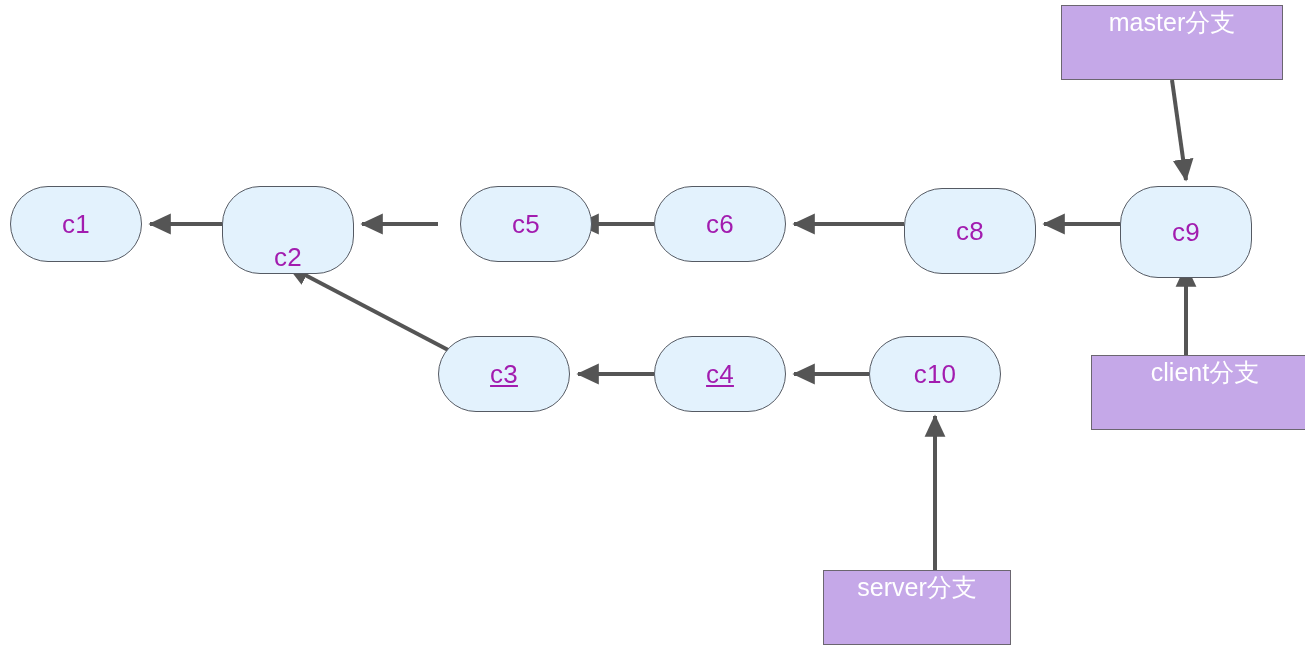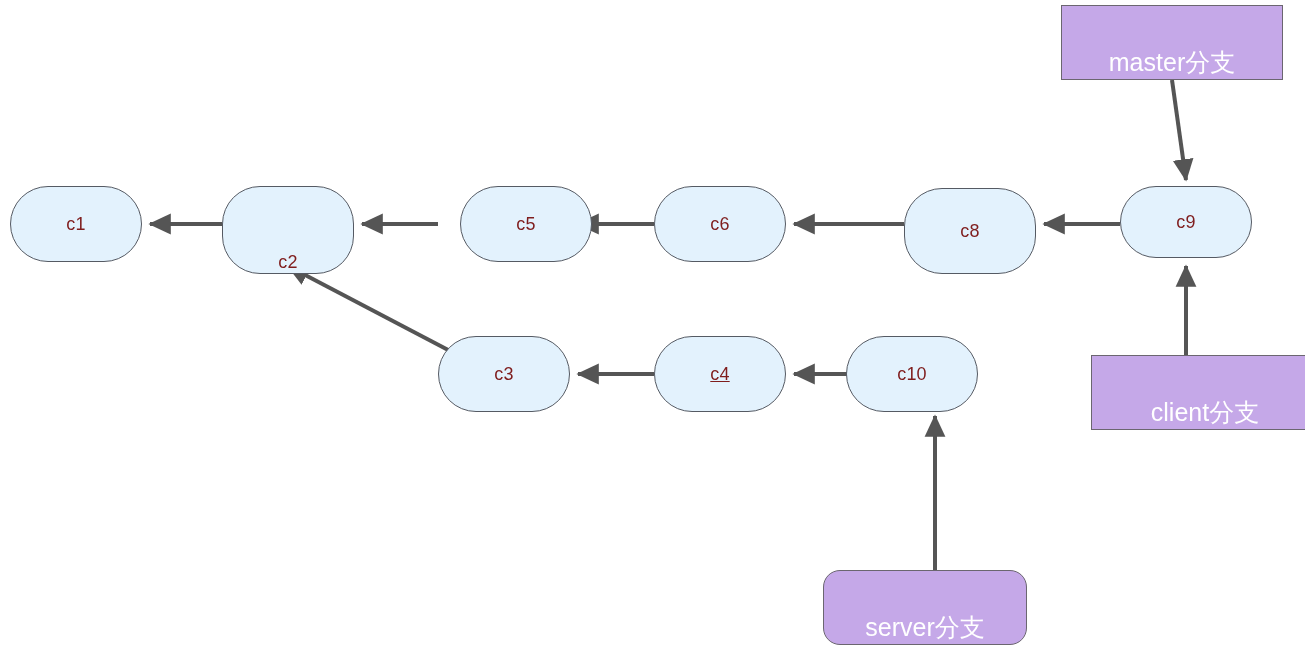--- a/index.html
+++ b/index.html
@@ -27,33 +27,33 @@
   }
   .commit-node {
     position: absolute;
     box-sizing: border-box;
     background: #e3f2fd;
     border: 1.4px solid #555a63;
     border-radius: 38px;
     display: flex;
     align-items: center;
     justify-content: center;
-    color: #7f1d1d;
-    font-size: 18px;
+    color: #a21caf;
+    font-size: 26px;
     font-family: "Liberation Sans", "DejaVu Sans", sans-serif;
     letter-spacing: 0.2px;
     z-index: 3;
   }
   .branch-label {
     position: absolute;
     box-sizing: border-box;
     background: #c5a8e8;
     border: 1.6px solid #6b6670;
     display: flex;
-    align-items: flex-end;
+    align-items: flex-start;
     justify-content: center;
     color: #ffffff;
     font-size: 25px;
     font-family: "Liberation Sans", "DejaVu Sans", sans-serif;
     z-index: 3;
   }
 </style>
 </head>
 <body>
 
@@ -89,39 +89,39 @@
       </div>
       <div class="commit-node" style="left: 460px; top: 186px; width: 132px; height: 76px;">
         <span>c5</span>
       </div>
       <div class="commit-node" style="left: 654px; top: 186px; width: 132px; height: 76px; text-align: center;">
         <span>c6</span>
       </div>
       <div class="commit-node" style="left: 904px; top: 188px; width: 132px; height: 86px;">
         <span>c8</span>
       </div>
-      <div class="commit-node" style="left: 1120px; top: 186px; width: 132px; height: 72px;">
+      <div class="commit-node" style="left: 1120px; top: 186px; width: 132px; height: 92px;">
         <span>c9</span>
       </div>
-      <div class="commit-node" style="left: 438px; top: 336px; width: 132px; height: 76px;">
+      <div class="commit-node" style="left: 438px; top: 336px; width: 132px; height: 76px; text-decoration: underline;">
         <span>c3</span>
       </div>
       <div class="commit-node" style="left: 654px; top: 336px; width: 132px; height: 76px; text-decoration: underline;">
         <span>c4</span>
       </div>
-      <div class="commit-node" style="left: 846px; top: 336px; width: 132px; height: 76px;">
+      <div class="commit-node" style="left: 869px; top: 336px; width: 132px; height: 76px;">
         <span>c10</span>
       </div>
     </div>
 
   <div id="branches">
       <div class="branch-label" style="left: 1061px; top: 5px; width: 222px; height: 75px;">
         <span>master分支</span>
       </div>
       <div class="branch-label" style="left: 1091px; top: 355px; width: 228px; height: 75px;">
         <span>client分支</span>
       </div>
-      <div class="branch-label" style="left: 823px; top: 570px; width: 204px; height: 75px; border-radius: 17px;">
+      <div class="branch-label" style="left: 823px; top: 570px; width: 188px; height: 75px;">
         <span>server分支</span>
       </div>
     </div>
 
 </div>
 
 </body></html>

